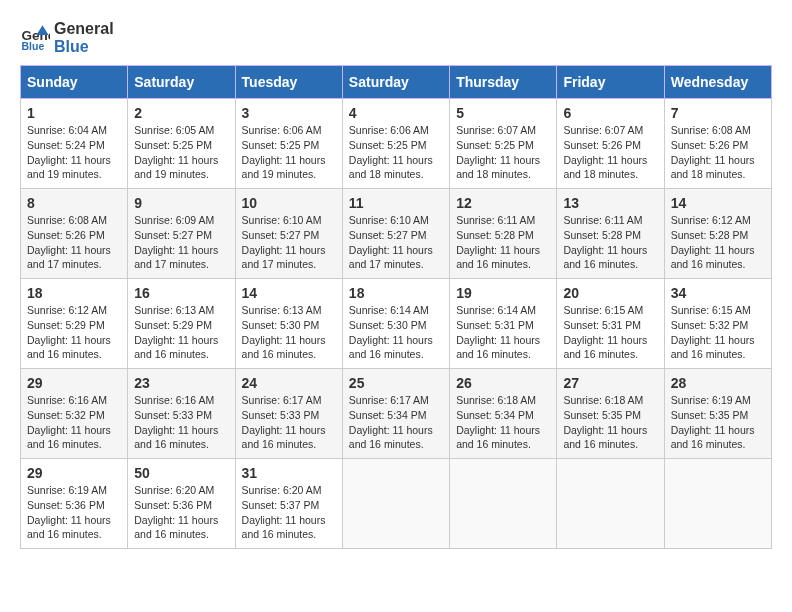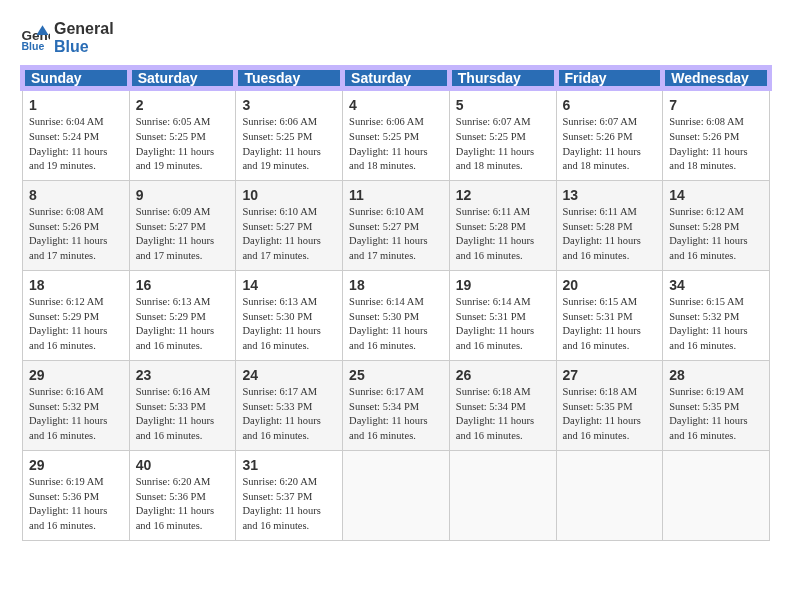--- a/index.html
+++ b/index.html
@@ -38,25 +38,25 @@
       color: #333;
     }
     table {
       width: 100%;
       border-collapse: collapse;
       table-layout: fixed;
     }
     thead tr th {
       background-color: #2a6db5;
       color: white;
-      padding: 0 6px;
+      padding: 8px 6px;
       text-align: left;
       font-size: 14px;
       font-weight: bold;
-      border: 5px solid #c4b5fd;
+      border: 1px solid #c4b5fd;
     }
     tbody tr td {
       vertical-align: top;
       padding: 6px;
       border: 1px solid #ccc;
       font-size: 11px;
       color: #333;
       background: #fff;
       height: 90px;
     }
@@ -65,21 +65,20 @@
     }
     .day-num {
       font-size: 14px;
       font-weight: bold;
       display: block;
       margin-bottom: 2px;
     }
     .day-info {
       font-size: 10.5px;
       line-height: 1.4;
-      font-family: Liberation Serif, serif;
     }
     .empty-cell {
       background: #f9f9f9 !important;
     }
   </style>
 </head>
 <body>
 
 <div class="header-section">
   <div class="logo">
@@ -231,21 +230,21 @@
           <span class="day-num">28</span>
           <span class="day-info">Sunrise: 6:19 AM<br>Sunset: 5:35 PM<br>Daylight: 11 hours and 16 minutes.</span>
         </td>
       </tr>
       <tr>
         <td>
           <span class="day-num">29</span>
           <span class="day-info">Sunrise: 6:19 AM<br>Sunset: 5:36 PM<br>Daylight: 11 hours and 16 minutes.</span>
         </td>
         <td>
-          <span class="day-num">40</span>
+          <span class="day-num">50</span>
           <span class="day-info">Sunrise: 6:20 AM<br>Sunset: 5:36 PM<br>Daylight: 11 hours and 16 minutes.</span>
         </td>
         <td>
           <span class="day-num">31</span>
           <span class="day-info">Sunrise: 6:20 AM<br>Sunset: 5:37 PM<br>Daylight: 11 hours and 16 minutes.</span>
         </td>
         <td class="empty-cell"></td>
         <td class="empty-cell"></td>
         <td class="empty-cell"></td>
         <td class="empty-cell"></td>

